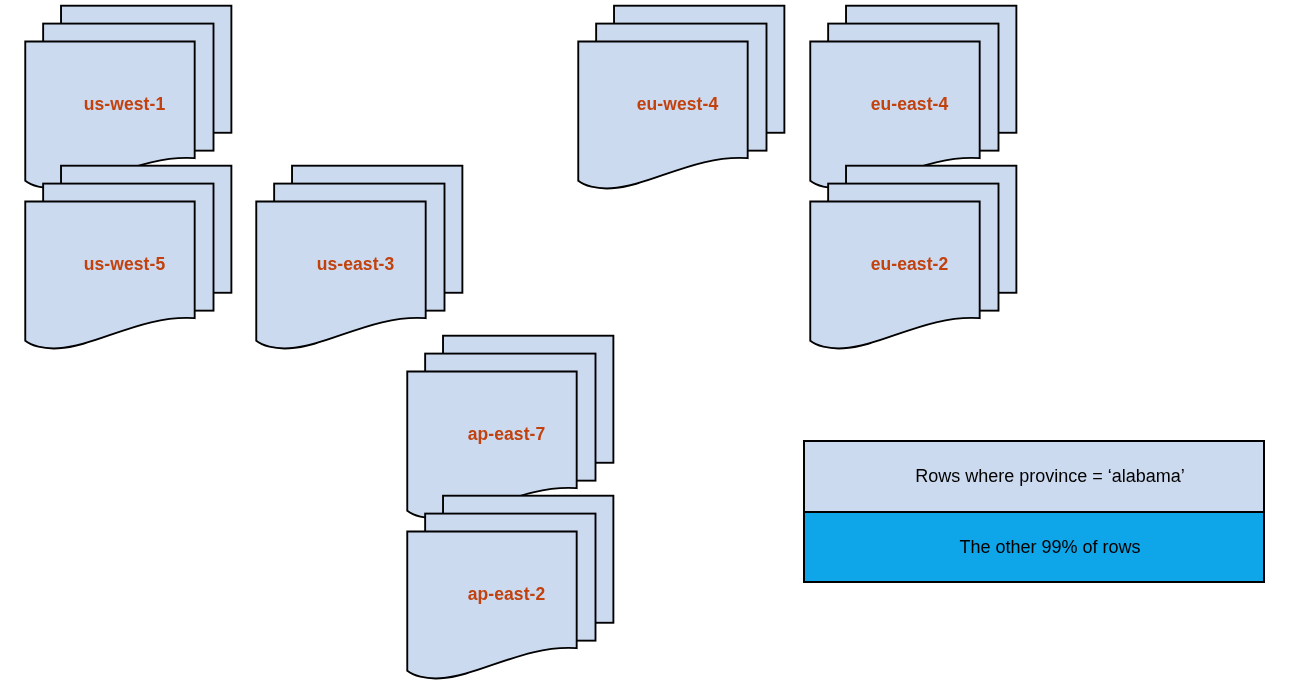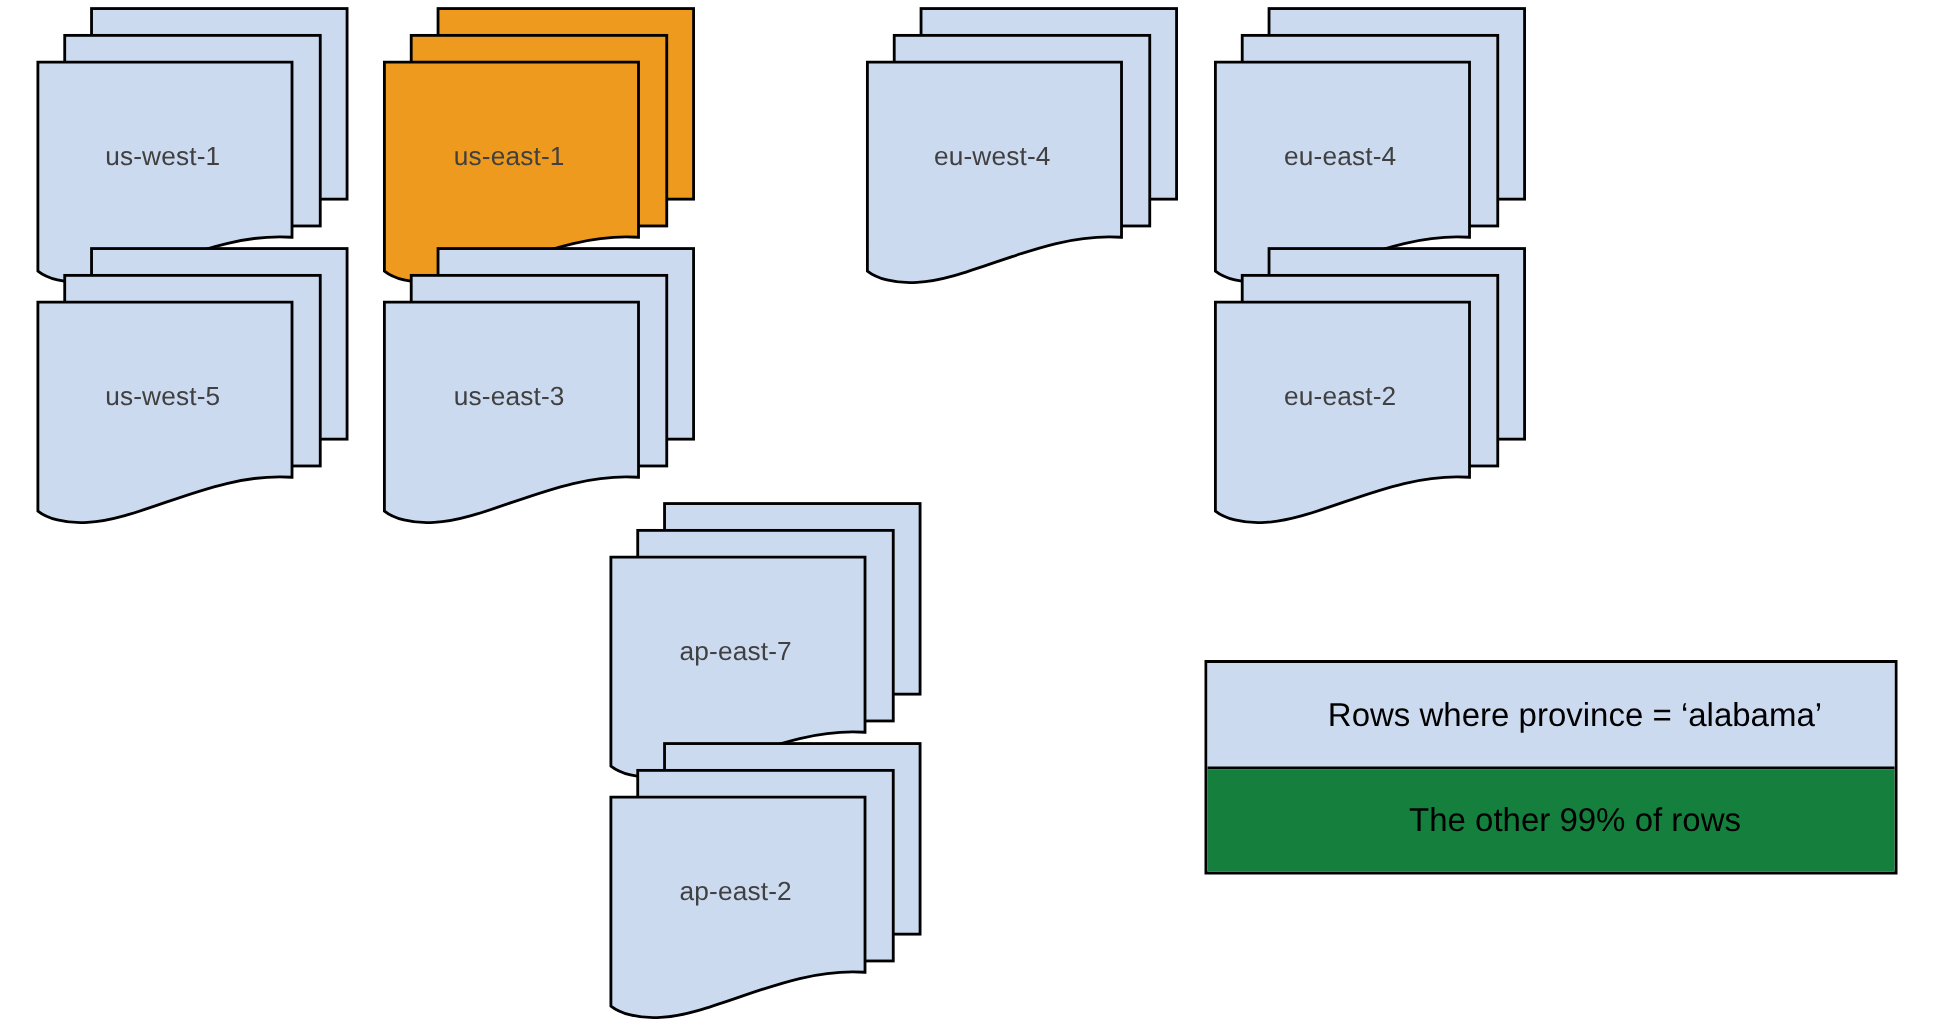--- a/index.html
+++ b/index.html
@@ -33,52 +33,53 @@
   .stack svg {
     position: absolute;
     left: 0;
     top: 0;
     width: 215px;
     height: 160px;
     overflow: visible;
   }
   .stack-label {
     position: absolute;
-    left: 0;
+    left: 16px;
     top: 0;
     width: 181px;
     height: 125px;
     display: flex;
     align-items: center;
     justify-content: center;
     font-size: 17.5px;
-    color: #404040;
+    color: #c2410c;
     letter-spacing: 0.1px;
     pointer-events: none;
     white-space: nowrap;
+    font-weight: bold;
   }
 
   
   .legend {
     position: absolute;
     left: 803px;
     top: 440px;
     width: 462px;
     height: 143px;
     border: 2px solid #000000;
     box-sizing: border-box;
     display: flex;
     flex-direction: column;
   }
   .legend-row {
     flex: 1 1 0;
     display: flex;
     align-items: center;
     justify-content: center;
-    font-size: 22px;
+    font-size: 18px;
     color: #000000;
     box-sizing: border-box;
     padding-left: 32px;
   }
   .legend-row.top {
     border-bottom: 2px solid #000000;
     flex: 0 0 71px;
   }
   .legend-row.bottom {
     flex: 1 1 auto;
@@ -88,28 +89,20 @@
 <body>
 
 <div id="canvas">
     <div class="stack" style="left: 18px; top: 17px;">
       <svg viewBox="0 0 215 170">
         <rect x="39" y="-12" width="181" height="135" fill="#ccdaf0" stroke="#000000" stroke-width="2"></rect>
         <rect x="20" y="7" width="181" height="135" fill="#ccdaf0" stroke="#000000" stroke-width="2"></rect>
         <path d="M 1 1 L 181 1 L 181 125 C 126.69999999999999 121,   76.02 155,   36.2 157 C 19.91 158,   7.24 154,   1 149 Z" transform="translate(0,25)" fill="#ccdaf0" stroke="#000000" stroke-width="2" stroke-linejoin="miter"></path>
       </svg>
       <div class="stack-label" style="top: 25px;">us-west-1</div>
-    </div>
-    <div class="stack" style="left: 249px; top: 17px;">
-      <svg viewBox="0 0 215 170">
-        <rect x="39" y="-12" width="181" height="135" fill="#ee9a1e" stroke="#000000" stroke-width="2"></rect>
-        <rect x="20" y="7" width="181" height="135" fill="#ee9a1e" stroke="#000000" stroke-width="2"></rect>
-        <path d="M 1 1 L 181 1 L 181 125 C 126.69999999999999 121,   76.02 155,   36.2 157 C 19.91 158,   7.24 154,   1 149 Z" transform="translate(0,25)" fill="#ee9a1e" stroke="#000000" stroke-width="2" stroke-linejoin="miter"></path>
-      </svg>
-      <div class="stack-label" style="top: 25px;">us-east-1</div>
     </div>
     <div class="stack" style="left: 571px; top: 17px;">
       <svg viewBox="0 0 215 170">
         <rect x="39" y="-12" width="181" height="135" fill="#ccdaf0" stroke="#000000" stroke-width="2"></rect>
         <rect x="20" y="7" width="181" height="135" fill="#ccdaf0" stroke="#000000" stroke-width="2"></rect>
         <path d="M 1 1 L 181 1 L 181 125 C 126.69999999999999 121,   76.02 155,   36.2 157 C 19.91 158,   7.24 154,   1 149 Z" transform="translate(0,25)" fill="#ccdaf0" stroke="#000000" stroke-width="2" stroke-linejoin="miter"></path>
       </svg>
       <div class="stack-label" style="top: 25px;">eu-west-4</div>
     </div>
     <div class="stack" style="left: 803px; top: 17px;">
@@ -157,17 +150,17 @@
         <rect x="39" y="-12" width="181" height="135" fill="#ccdaf0" stroke="#000000" stroke-width="2"></rect>
         <rect x="20" y="7" width="181" height="135" fill="#ccdaf0" stroke="#000000" stroke-width="2"></rect>
         <path d="M 1 1 L 181 1 L 181 125 C 126.69999999999999 121,   76.02 155,   36.2 157 C 19.91 158,   7.24 154,   1 149 Z" transform="translate(0,25)" fill="#ccdaf0" stroke="#000000" stroke-width="2" stroke-linejoin="miter"></path>
       </svg>
       <div class="stack-label" style="top: 25px;">ap-east-2</div>
     </div>
     <div class="legend">
       <div class="legend-row top" style="background: rgb(204, 218, 240);">
         <span>Rows where province = ‘alabama’</span>
       </div>
-      <div class="legend-row bottom" style="background: #15803d;">
+      <div class="legend-row bottom" style="background: #0ea5e9;">
         <span>The other 99% of rows</span>
       </div>
     </div>
   </div>
 
 </body></html>

